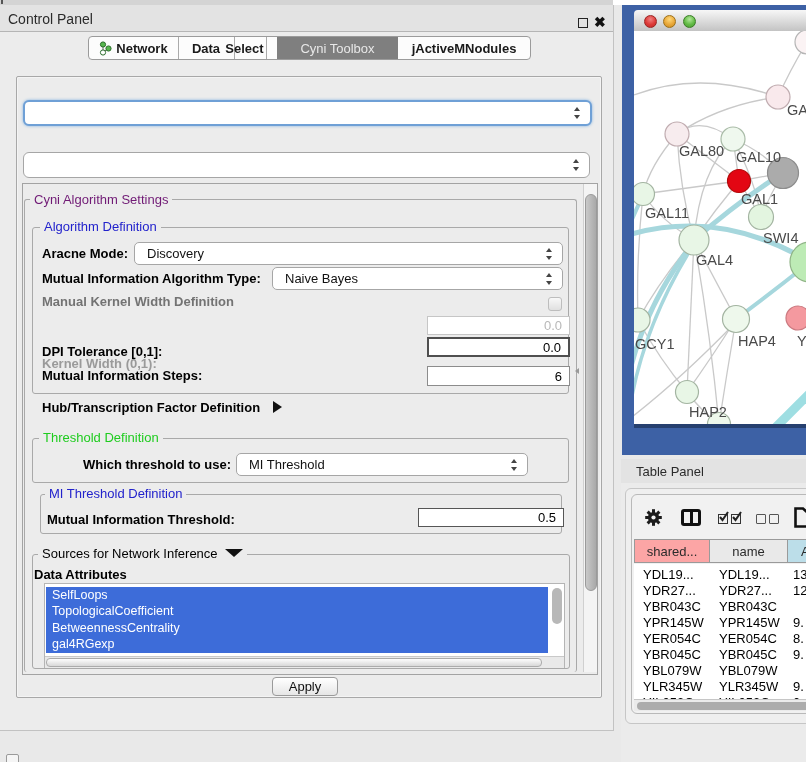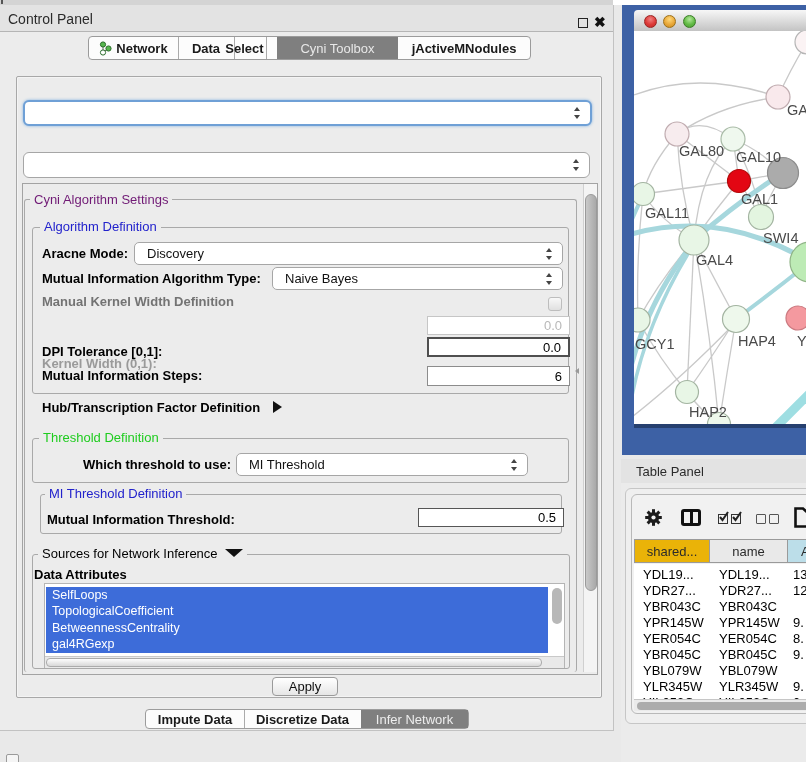--- a/index.html
+++ b/index.html
@@ -146,29 +146,20 @@
         <div class="abs" style="left:1px;top:1px;width:494px;height:7px;border-radius:4px;
              background:linear-gradient(#fdfdfd,#d8d8d8);border:1px solid #ababab;"></div>
       </div>
     </div>
   </div>
 
   <div class="abs" style="left:272px;top:677px;width:64px;height:17px;border:1px solid #9a9a9a;
        border-radius:4px;background:linear-gradient(#ffffff,#e6e6e6);display:flex;align-items:center;
        justify-content:center;font-size:13px;color:#111;">Apply</div>
 
-  <div id="bottabs" class="abs" style="left:145px;top:709px;width:322px;height:18px;background:#fcfcfc;
-       border:1px solid #9c9c9c;border-radius:4px;font-size:13px;font-weight:bold;color:#1a1a1a;">
-    <div class="abs" style="left:0;top:0;width:98px;height:18px;border-right:1px solid #aaa;
-         display:flex;align-items:center;justify-content:center;">Impute Data</div>
-    <div class="abs" style="left:98px;top:0;width:117px;height:18px;border-right:1px solid #aaa;
-         display:flex;align-items:center;justify-content:center;">Discretize Data</div>
-    <div class="abs" style="left:215px;top:0;width:107px;height:18px;background:#7f7f7f;
-         display:flex;align-items:center;justify-content:center;font-weight:normal;color:#ededed;">Infer Network</div>
-  </div>
 
 
   <div id="network" class="abs" style="left:622px;top:5px;width:184px;height:450px;background:#3d61a5;">
     <div class="abs" style="left:12px;top:5px;width:172px;height:21px;border-top-left-radius:4px;
          background:linear-gradient(#f7f7f7,#c3c3c3);border-bottom:1px solid #8e8e8e;">
       <div class="abs" style="left:9.5px;top:5px;width:11px;height:11px;border-radius:50%;
            background:radial-gradient(circle at 50% 30%,#f08080 0%,#dd3a38 55%,#c02a28 100%);
            border:0.5px solid #9a2422;"></div>
       <div class="abs" style="left:29px;top:5px;width:11px;height:11px;border-radius:50%;
            background:radial-gradient(circle at 50% 30%,#ffd879 0%,#e9a83a 55%,#c98a20 100%);
@@ -293,21 +284,21 @@
     <div class="abs" style="left:731px;top:514px;width:8px;height:8px;border:1.5px solid #333;"></div>
     <svg class="abs" style="left:731px;top:510px;" width="12" height="14" viewBox="0 0 12 14">
       <path d="M 2,7 L 4.5,10 L 10,2" stroke="#222" stroke-width="2" fill="none"></path>
       </svg>
     <div class="abs" style="left:756px;top:514px;width:8px;height:8px;border:1.5px solid #555;border-radius:1px;"></div>
     <div class="abs" style="left:769px;top:514px;width:8px;height:8px;border:1.5px solid #555;border-radius:1px;"></div>
     <svg class="abs" style="left:794px;top:507px;" width="12" height="21" viewBox="0 0 12 21">
       <path d="M 1.5,1.5 L 9,1.5 L 14,6 L 14,19.5 L 1.5,19.5 Z" stroke="#111" stroke-width="2.6" fill="#f1f1f1"></path>
     </svg>
 
-    <div class="abs" style="left:634px;top:539px;width:75px;height:24px;background:#eab308;
+    <div class="abs" style="left:634px;top:539px;width:75px;height:24px;background:#fca5a5;
          border:1px solid #9a9a9a;border-right:none;box-sizing:border-box;display:flex;
          align-items:center;justify-content:center;font-size:13px;color:#2b2b2b;">shared...</div>
     <div class="abs" style="left:709px;top:539px;width:78px;height:24px;background:#e9e9e9;
          border:1px solid #9a9a9a;border-right:none;box-sizing:border-box;display:flex;
          align-items:center;justify-content:center;font-size:13px;color:#2b2b2b;">name</div>
     <div class="abs" style="left:787px;top:539px;width:19px;height:24px;background:#bcdee9;
          border:1px solid #9a9a9a;border-right:none;box-sizing:border-box;overflow:hidden;">
       <div class="abs" style="left:13px;top:4px;font-size:13px;color:#2b2b2b;">A</div>
       </div>
 

